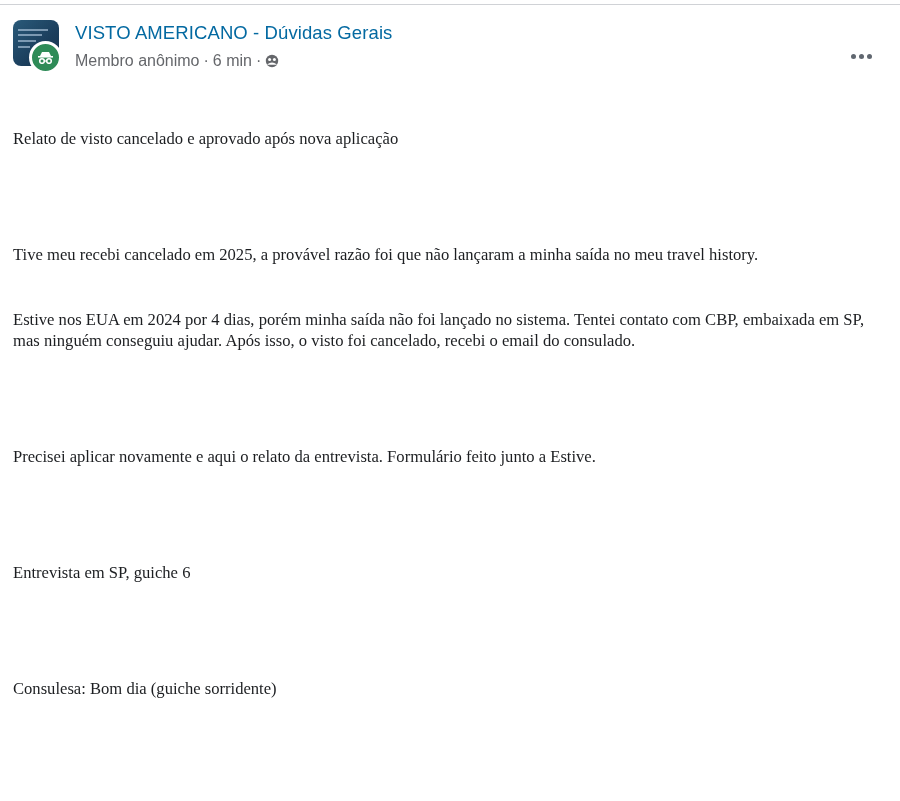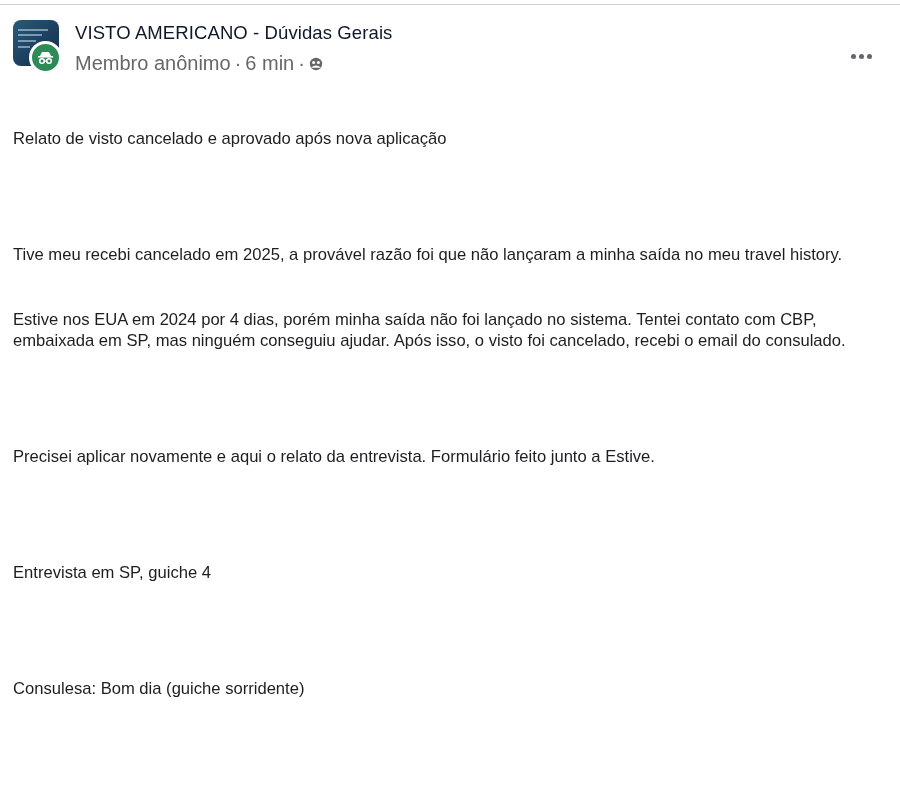--- a/index.html
+++ b/index.html
@@ -5,27 +5,27 @@
     html, body { margin: 0; padding: 0; background: #ffffff; }
     body { width: 900px; height: 801px; overflow: hidden; position: relative;
            font-family: "Liberation Sans", "DejaVu Sans", sans-serif; color: #1c1e21; }
     .top-divider { position: absolute; left: 0; right: 0; top: 4px; height: 1px; background: #d0d2d6; }
     .header { position: absolute; left: 13px; top: 16px; right: 0; height: 60px; }
     .avatar { position: absolute; left: 0; top: 4px; width: 46px; height: 46px; border-radius: 8px;
               background: linear-gradient(135deg, #2a5a7a 0%, #1b3e5c 60%, #16324b 100%); overflow: hidden; }
     .avatar .line { position: absolute; left: 5px; height: 2px; background: rgba(200,220,240,0.55); }
     .badge { position: absolute; left: 16px; top: 25px; width: 27px; height: 27px; border-radius: 50%;
              background: #2e8b57; border: 3px solid #ffffff; display: flex; align-items: center; justify-content: center; }
-    .group-title { position: absolute; left: 62px; top: 6px; font-size: 18.5px; font-weight: 400; color: #0f172a; letter-spacing: 0.1px; white-space: nowrap; }
-    .meta { position: absolute; left: 62px; top: 36px; font-size: 20px; color: #65676b; white-space: nowrap; display: flex; align-items: center; gap: 4px; }
+    .group-title { position: absolute; left: 62px; top: 6px; font-size: 18.5px; font-weight: 400; color: #0369a1; letter-spacing: 0.1px; white-space: nowrap; }
+    .meta { position: absolute; left: 62px; top: 36px; font-size: 16px; color: #65676b; white-space: nowrap; display: flex; align-items: center; gap: 4px; }
     .meta .sep { color: #65676b; }
     .more-btn { position: absolute; right: 28px; top: 38px; display: flex; gap: 3px; cursor: pointer; }
     .more-btn span { width: 5px; height: 5px; border-radius: 50%; background: #606770; display: block; }
     .content { position: absolute; left: 13px; top: 85px; width: 880px; font-size: 16.6px; line-height: 21.5px; color: #1c1e21; }
-    .content p { margin: 0 0 8.5px 0; white-space: pre-wrap; }
+    .content p { margin: 0 0 8.5px 0; white-space: pre-wrap; font-family: Liberation Serif, serif; }
     .content .line-item { display: block; }
   </style>
 </head>
 <body>
 
 <div class="top-divider"></div>
 
 <div class="header">
   <div class="avatar">
     <div class="line" style="top:9px;width:30px;"></div>
@@ -72,21 +72,21 @@
     <span class="line-item">Relato de visto cancelado e aprovado após nova aplicação</span>
   </p>
   <p>
     <span class="line-item">Tive meu recebi cancelado em 2025, a provável razão foi que não lançaram a minha saída no meu travel history.</span>
     <span class="line-item">Estive nos EUA em 2024 por 4 dias, porém minha saída não foi lançado no sistema. Tentei contato com CBP, embaixada em SP, mas ninguém conseguiu ajudar. Após isso, o visto foi cancelado, recebi o email do consulado.</span>
   </p>
   <p>
     <span class="line-item">Precisei aplicar novamente e aqui o relato da entrevista. Formulário feito junto a Estive.</span>
   </p>
   <p>
-    <span class="line-item">Entrevista em SP, guiche 4</span>
+    <span class="line-item">Entrevista em SP, guiche 6</span>
   </p>
   <p>
     <span class="line-item">Consulesa: Bom dia (guiche sorridente)</span>
     
     
     
     
     
     
     

